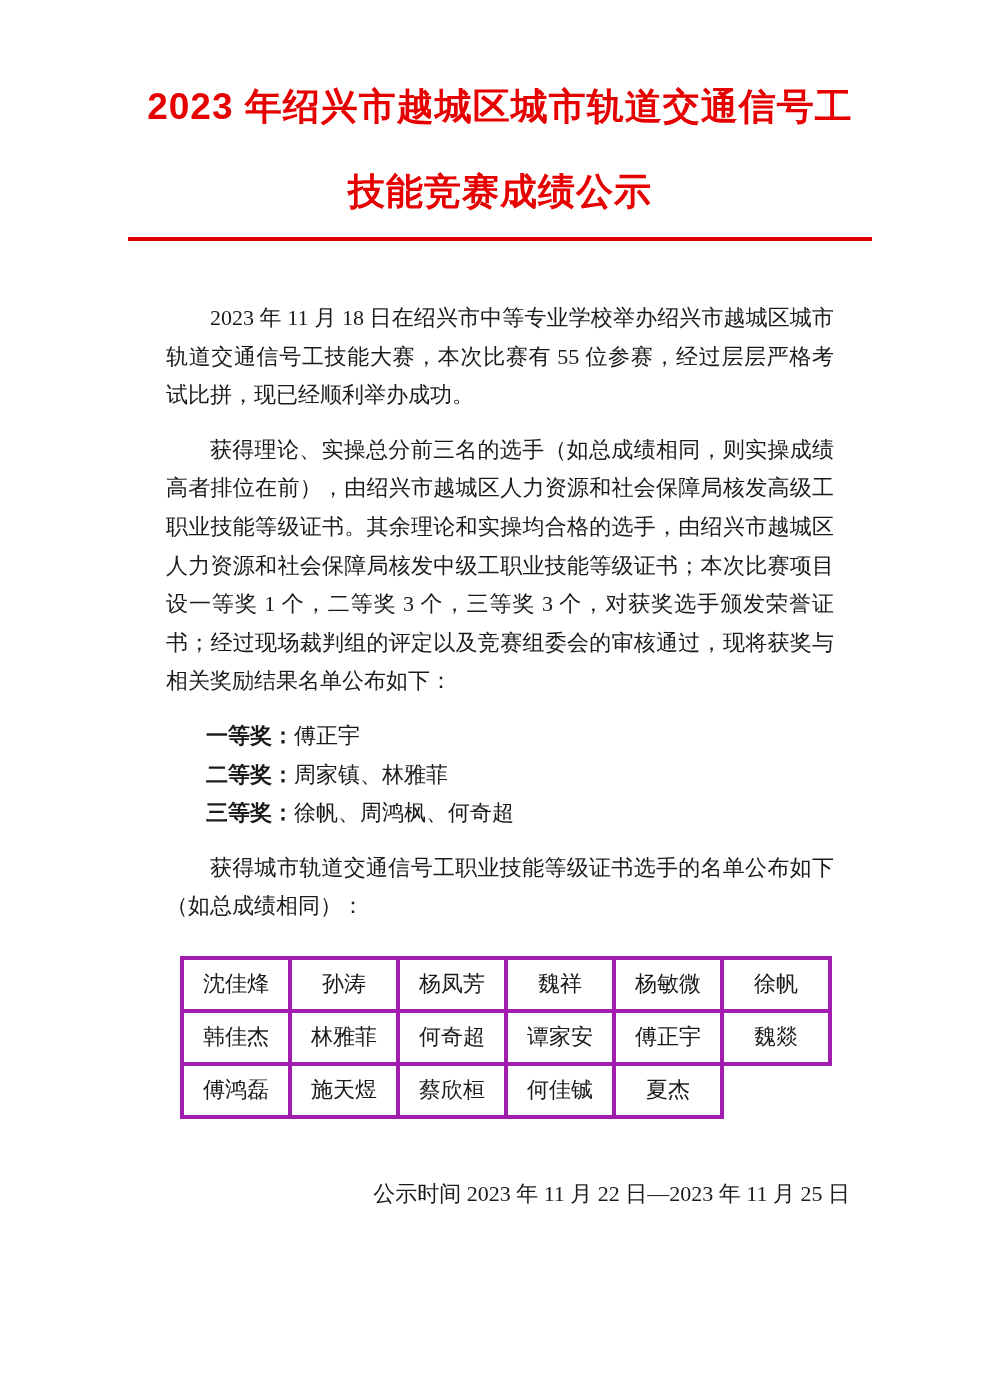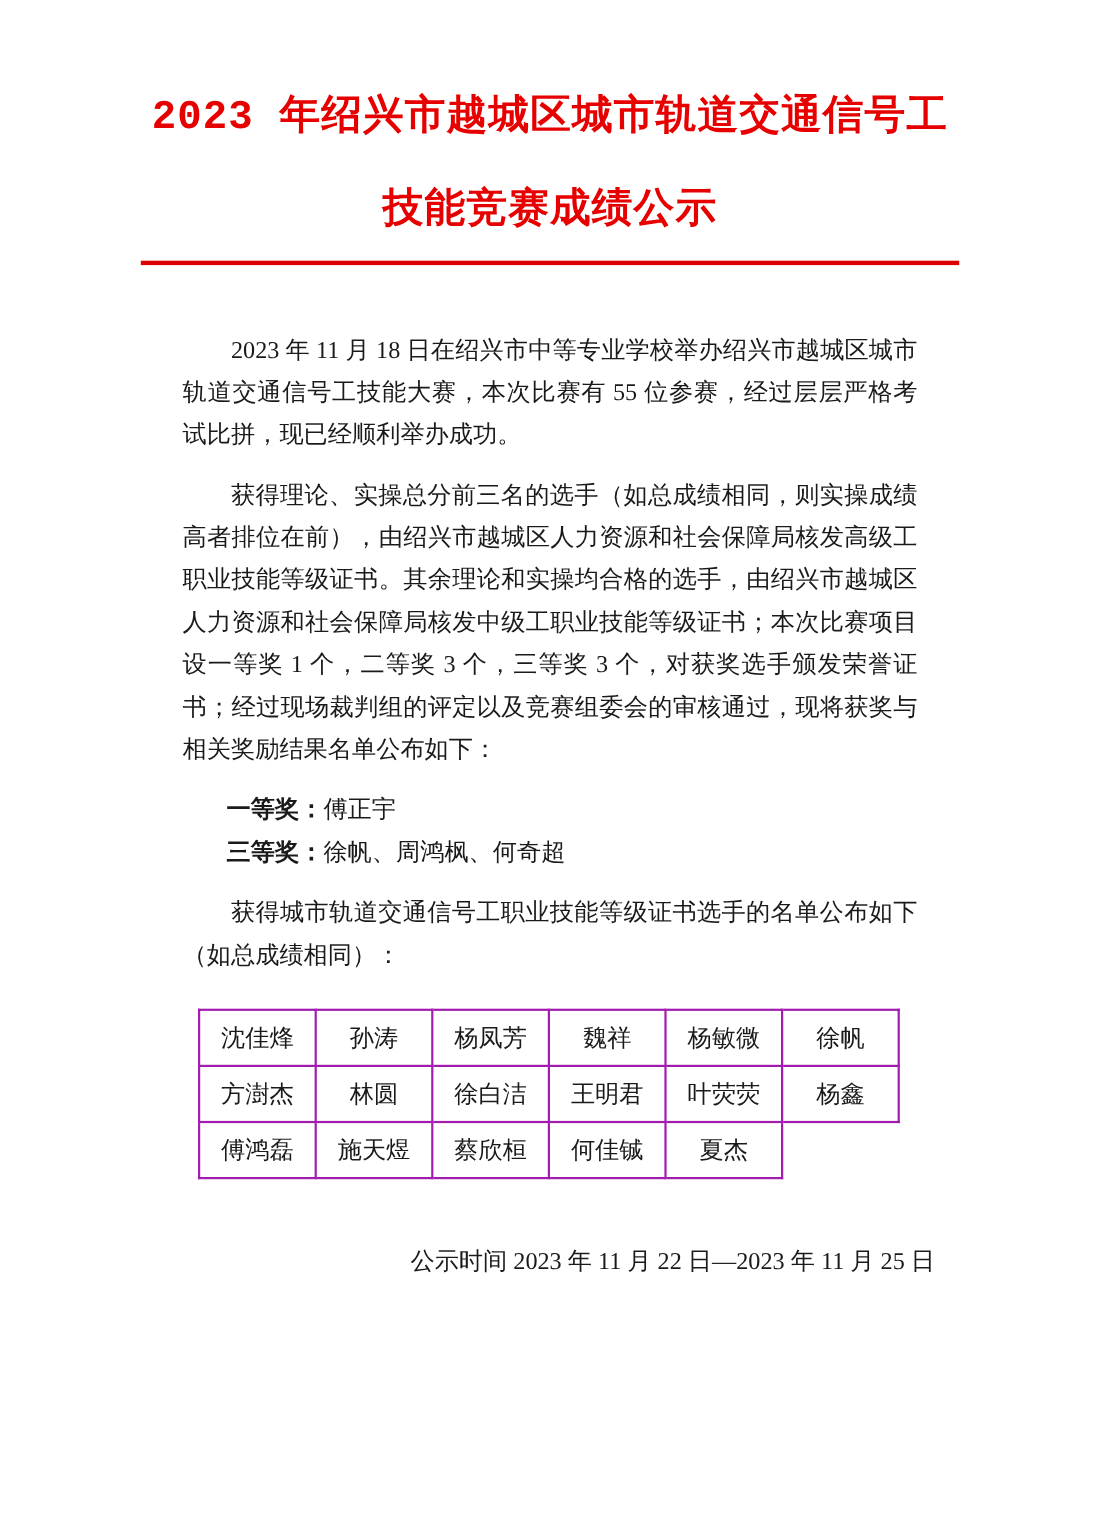--- a/index.html
+++ b/index.html
@@ -14,21 +14,21 @@
     margin: 0 auto;
     background: #ffffff;
     font-family: "Liberation Serif", "DejaVu Serif", serif;
     color: #1a1a1a;
     overflow: hidden;
   }
   .doc-title {
     margin-top: 86px;
     text-align: center;
     color: #e60000;
-    font-family: Liberation Mono, monospace;
+    font-family: Liberation Sans, sans-serif;
     font-weight: 700;
     font-size: 37px;
     letter-spacing: 1px;
     line-height: 1.15;
   }
   .doc-title .line2 {
     margin-top: 42px;
   }
   .title-rule {
     width: 744px;
@@ -55,21 +55,21 @@
     margin-left: 12px;
   }
   .name-table {
     border-collapse: collapse;
     margin: 30px 0 0 30px;
     table-layout: fixed;
   }
   .name-table td {
     width: 104px;
     height: 49px;
-    border: 2px solid #a21caf;
+    border: 4px solid #a21caf;
     text-align: center;
     vertical-align: middle;
     font-size: 22px;
     padding: 0;
   }
   .footer {
     margin-top: 52px;
     text-align: right;
     font-size: 22px;
     line-height: 45px;
@@ -88,42 +88,45 @@
   <div class="title-rule"></div>
 
   <div class="content">
     <p>2023 年 11 月 18 日在绍兴市中等专业学校举办绍兴市越城区城市轨道交通信号工技能大赛，本次比赛有 55 位参赛，经过层层严格考试比拼，现已经顺利举办成功。</p>
     <p>获得理论、实操总分前三名的选手（如总成绩相同，则实操成绩高者排位在前），由绍兴市越城区人力资源和社会保障局核发高级工职业技能等级证书。其余理论和实操均合格的选手，由绍兴市越城区人力资源和社会保障局核发中级工职业技能等级证书；本次比赛项目设一等奖 1 个，二等奖 3 个，三等奖 3 个，对获奖选手颁发荣誉证书；经过现场裁判组的评定以及竞赛组委会的审核通过，现将获奖与相关奖励结果名单公布如下：</p>
 
     <div class="award-line">
       <span class="award-label">一等奖：</span><span>傅正宇</span>
     </div>
     <div class="award-line">
+      <span class="award-label">二等奖：</span><span>周家镇、林雅菲</span>
+    </div>
+    <div class="award-line">
       <span class="award-label">三等奖：</span><span>徐帆、周鸿枫、何奇超</span>
     </div>
 
     <p>获得城市轨道交通信号工职业技能等级证书选手的名单公布如下（如总成绩相同）：</p>
 
     <table class="name-table">
       <tbody>
         <tr>
           <td>沈佳烽</td>
           <td>孙涛</td>
           <td>杨凤芳</td>
           <td>魏祥</td>
           <td>杨敏微</td>
           <td>徐帆</td>
         </tr>
         <tr>
-          <td>方澍杰</td>
-          <td>林圆</td>
-          <td>徐白洁</td>
-          <td>王明君</td>
-          <td>叶荧荧</td>
-          <td>杨鑫</td>
+          <td>韩佳杰</td>
+          <td>林雅菲</td>
+          <td>何奇超</td>
+          <td>谭家安</td>
+          <td>傅正宇</td>
+          <td>魏燚</td>
         </tr>
         <tr>
           <td>傅鸿磊</td>
           <td>施天煜</td>
           <td>蔡欣桓</td>
           <td>何佳铖</td>
           <td>夏杰</td>
         </tr>
       </tbody>
     </table>

